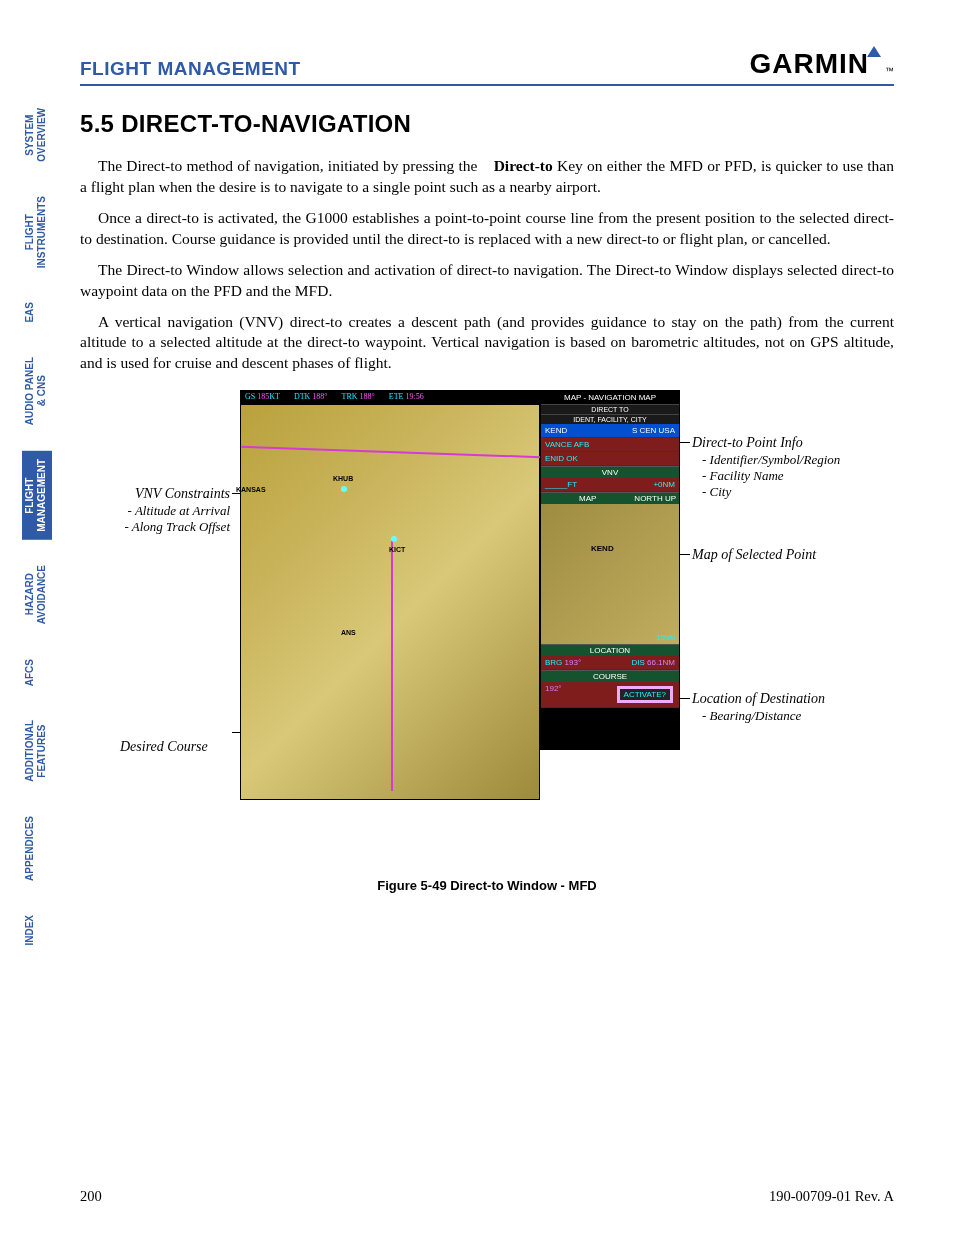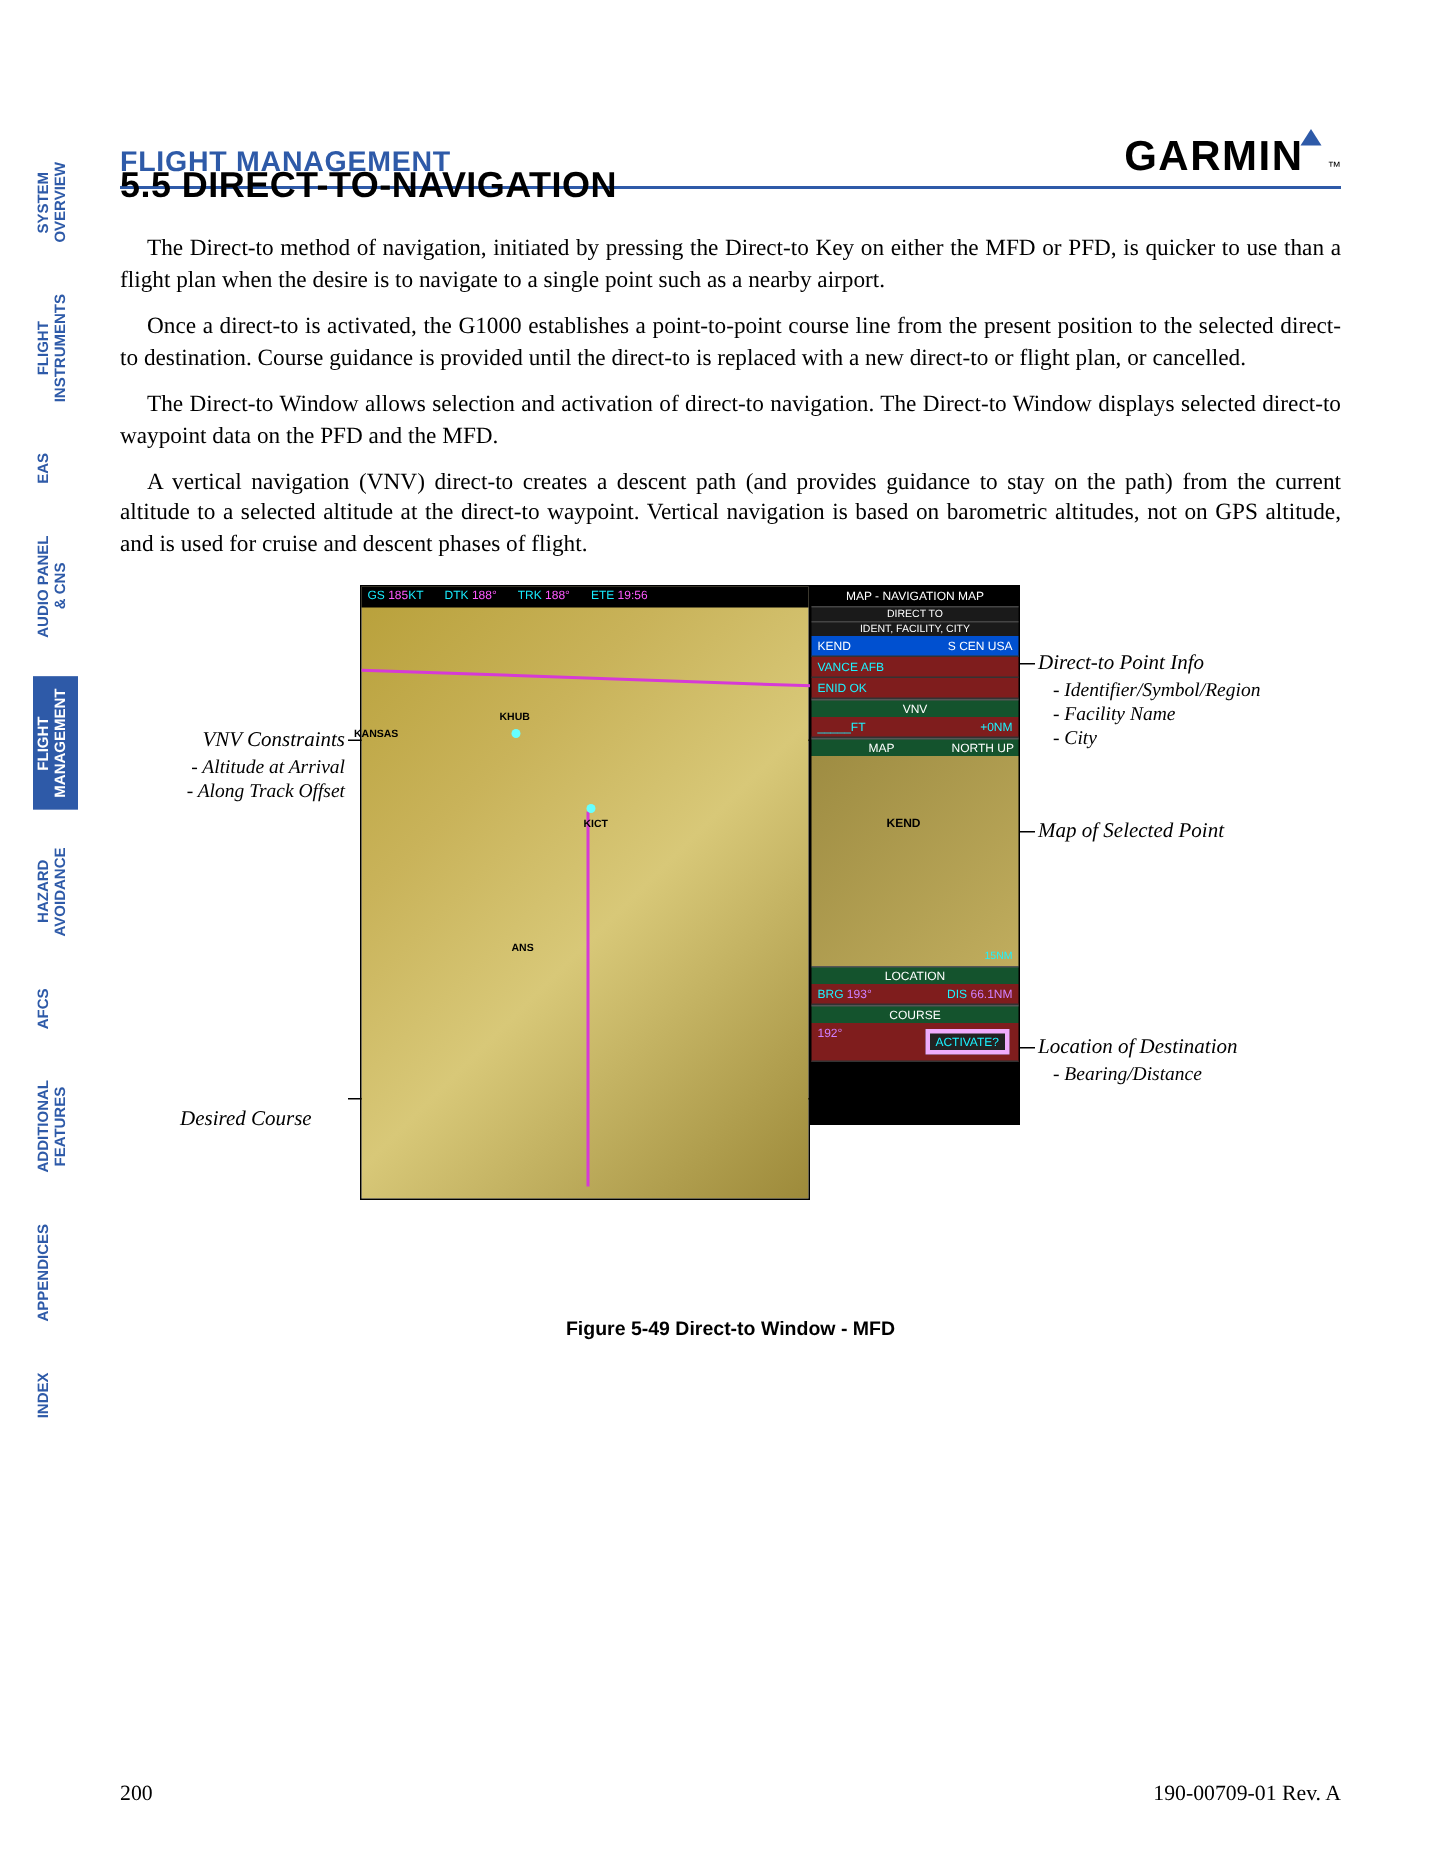--- a/index.html
+++ b/index.html
@@ -26,21 +26,20 @@
     color: #2e5aa8;
     font-weight: bold;
     font-size: 19px;
     font-family: Arial, sans-serif;
     letter-spacing: 0.5px;
   }
   .logo {
     display: flex;
     align-items: flex-start;
     gap: 2px;
-    margin-top: 40px;
   }
   .logo-text {
     font-family: Arial, sans-serif;
     font-weight: 900;
     font-size: 28px;
     letter-spacing: 1px;
     color: #000;
   }
   .logo-tri {
     width: 0; height: 0;
@@ -91,21 +90,21 @@
     letter-spacing: 0.3px;
     margin-bottom: 18px;
   }
   .para {
     font-size: 15.5px;
     line-height: 1.35;
     text-align: justify;
     text-indent: 18px;
     margin-bottom: 10px;
   }
-  .bold { font-weight: normal; }
+  .bold { font-weight: bold; margin-left: 12px; }
 
   .figure-wrap {
     position: relative;
     margin-top: 16px;
     height: 480px;
   }
   .figure-caption {
     text-align: center;
     font-family: Arial, sans-serif;
     font-weight: bold;
@@ -123,21 +122,21 @@
     background: linear-gradient(135deg, #b8a03a 0%, #c9b35a 30%, #d8c878 55%, #9d8a3a 100%);
     border: 1px solid #000;
   }
   .map-topbar {
     position: absolute;
     top: 0; left: 0; right: 0;
     height: 14px;
     background: #000;
     color: #18ecff;
     font-size: 8px;
-    font-family: Liberation Sans, sans-serif;
+    font-family: Liberation Serif, serif;
     display: flex;
     gap: 14px;
     padding: 1px 4px;
   }
   .map-topbar span.m { color: #ff5bff; }
   .magenta-line {
     position: absolute;
     background: #d63ad6;
     height: 2px;
   }

